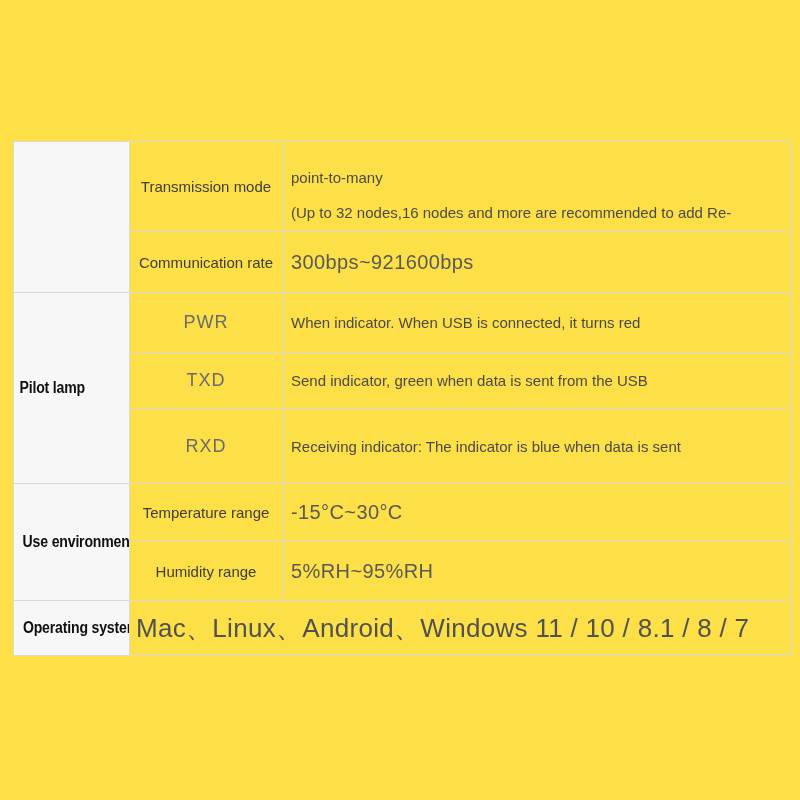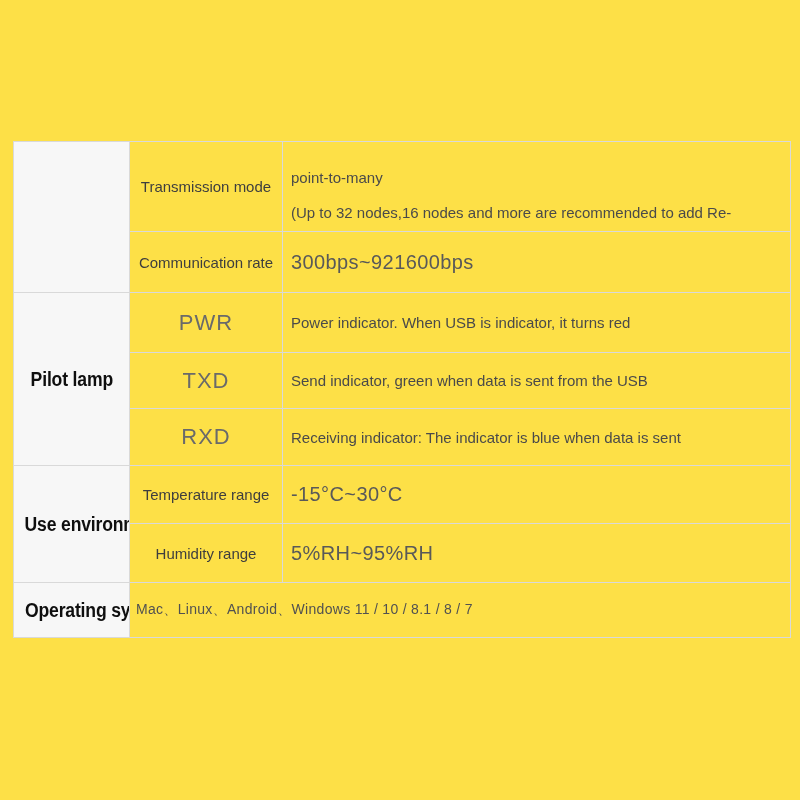--- a/index.html
+++ b/index.html
@@ -27,42 +27,42 @@
   }
   table.spec td {
     border: 1px solid #d9d9d9;
     vertical-align: middle;
     overflow: hidden;
   }
   
   td.group {
     width: 116px;
     background: #f7f7f7;
-    text-align: center;
+    text-align: left;
     color: #0f0f0f;
-    font-size: 20px;
+    font-size: 16px;
     font-weight: 700;
     margin-top: 15px;
   }
   .group-label {
     display: inline-block;
     transform: scaleX(0.88);
     transform-origin: center;
     letter-spacing: -0.2px;
     white-space: nowrap;
   }
   
   td.sublabel {
     width: 153px;
     text-align: center;
     color: #3e3e3e;
     font-size: 15px;
   }
   td.lamp {
-    font-size: 22px;
+    font-size: 18px;
     color: #6a6a6a;
     letter-spacing: 1px;
   }
   
   td.value {
     width: 508px;
     padding-left: 8px;
     color: #4a4a4a;
     font-size: 15px;
     text-align: left;
@@ -73,21 +73,21 @@
     letter-spacing: 0.4px;
   }
   td.value-multiline {
     vertical-align: top;
     padding-top: 19px;
   }
   .vline1 { line-height: 20px; }
   .vline2 { line-height: 20px; margin-top: 15px; }
   td.os-value {
     padding-left: 6px;
-    font-size: 14px;
+    font-size: 26px;
     color: #515151;
     letter-spacing: 0.3px;
     white-space: nowrap;
   }
 </style>
 </head>
 <body>
 
 <div class="page">
   <table class="spec">
@@ -112,29 +112,29 @@
     <tr style="height:61px">
       <td class="sublabel">Communication rate</td>
       <td class="value value-big">300bps~921600bps</td>
     </tr>
 
     <tr style="height:60px">
       <td class="group" rowspan="3">
         <span class="group-label">Pilot lamp</span>
       </td>
       <td class="sublabel lamp">PWR</td>
-      <td class="value">Power indicator. When USB is indicator, it turns red</td>
+      <td class="value">When indicator. When USB is connected, it turns red</td>
     </tr>
 
     <tr style="height:56px">
       <td class="sublabel lamp">TXD</td>
       <td class="value">Send indicator, green when data is sent from the USB</td>
     </tr>
 
-    <tr style="height:57px">
+    <tr style="height:75px">
       <td class="sublabel lamp">RXD</td>
       <td class="value">Receiving indicator: The indicator is blue when data is sent</td>
     </tr>
 
     <tr style="height:58px">
       <td class="group" rowspan="2">
         <span class="group-label">Use environment</span>
       </td>
       <td class="sublabel">Temperature range</td>
       <td class="value value-big">-15°C~30°C</td>

